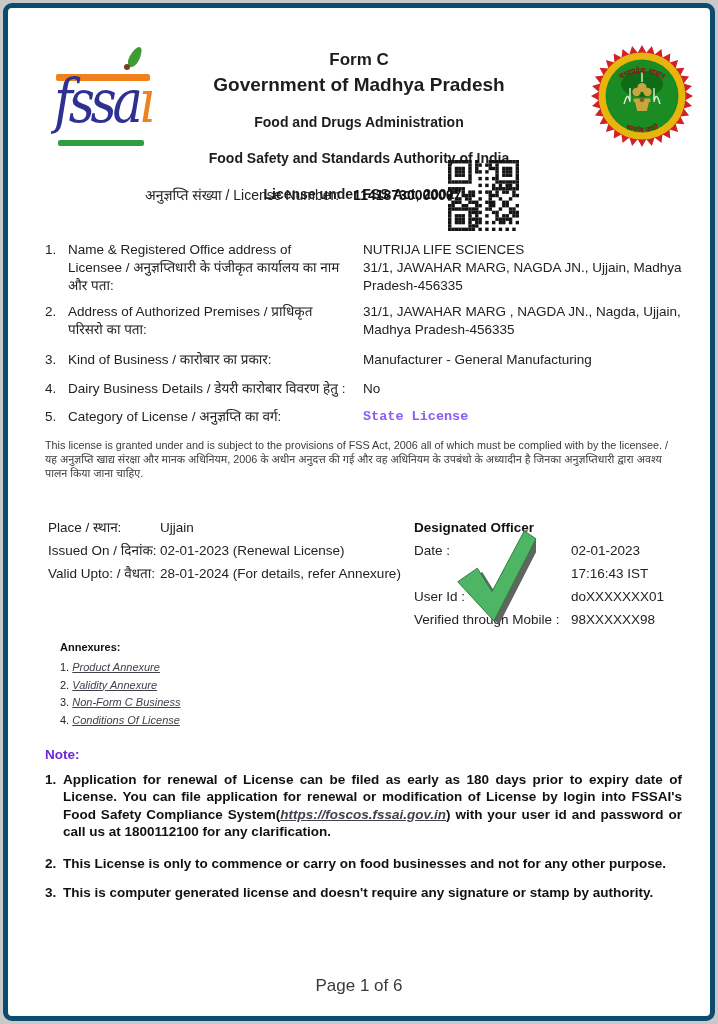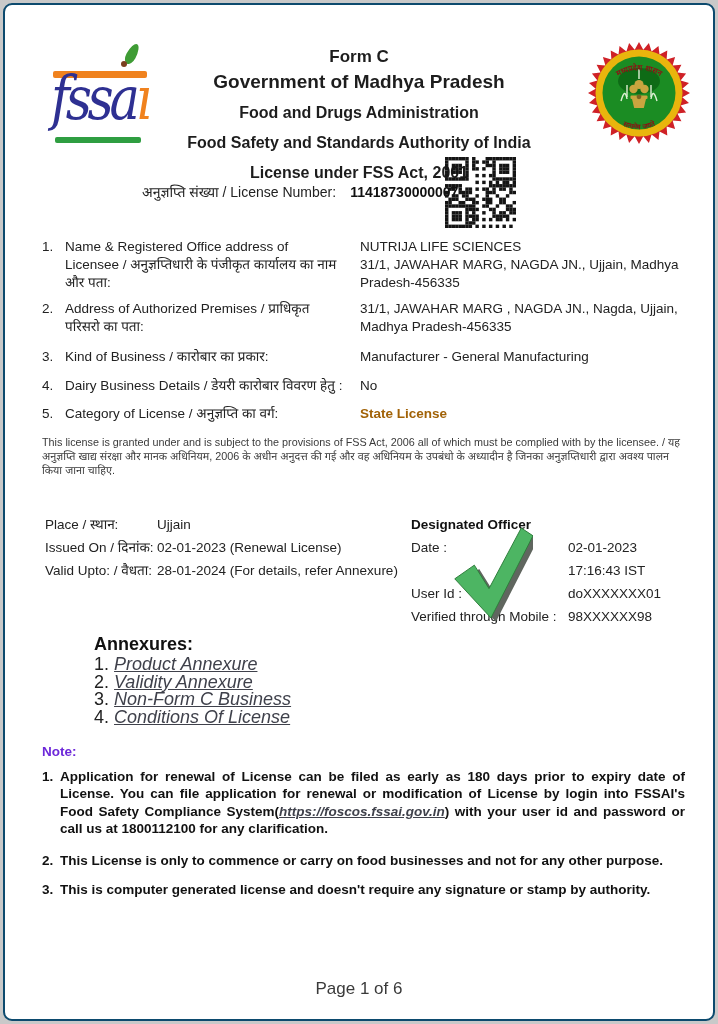--- a/index.html
+++ b/index.html
@@ -2,29 +2,29 @@
 <html><head>
 <meta charset="utf-8">
 <style>
   html,body{margin:0;padding:0;}
   body{
     width:718px;height:1024px;position:relative;background:#c9c9c9;
     font-family:"Liberation Sans","DejaVu Sans",sans-serif;color:#222;
     -webkit-font-smoothing:antialiased;
   }
   .page{
-    position:absolute;inset:3px;background:#fff;border:2px solid #0c4a6e;
+    position:absolute;inset:3px;background:#fff;border:5px solid #0c4a6e;
     border-radius:9px;overflow:hidden;
   }
 
   
   .header-titles{padding-top:42px;text-align:center;font-weight:bold;color:#1d1d1d;}
   .t-form{font-size:17px;line-height:20px;}
   .t-gov{font-size:19px;line-height:23px;margin-top:3px;}
-  .t-line{font-size:16px;line-height:20px;margin-top:10px;}
+  .t-line{font-size:14px;line-height:20px;margin-top:16px;}
 
   .fssai-logo{position:absolute;left:44px;top:38px;width:102px;height:106px;}
   .fssai-bar-orange{position:absolute;left:4px;top:28px;width:94px;height:7px;background:#f0821e;border-radius:2px;}
   .fssai-bar-green{position:absolute;left:6px;top:94px;width:86px;height:6px;background:#2f9e41;border-radius:2px;}
   .fssai-text{
     position:absolute;left:2px;top:25px;font-family:"DejaVu Serif","Liberation Serif",serif;
     font-style:italic;font-size:60px;line-height:1;letter-spacing:-5px;
     transform:scaleX(.85);transform-origin:left top;white-space:nowrap;
   }
   .fssai-main{color:#2e3092;}
@@ -41,35 +41,35 @@
   .license-num{font-weight:bold;margin-left:14px;color:#111;}
   .qr{position:absolute;left:440px;top:152px;width:71px;height:71px;}
 
   
   .fields{position:absolute;left:0;right:28px;top:233px;font-size:13.5px;line-height:18px;}
   .field-row{display:grid;grid-template-columns:23px 295px auto;padding-left:37px;}
   .field-row.m8{margin-bottom:8px;}  .field-row.m12{margin-bottom:12px;}
   .field-row.m11{margin-bottom:11px;} .field-row.m10{margin-bottom:10px;}
   .field-label{padding-right:14px;}
   .field-value{white-space:pre-line;}
-  .field-value.bold{font-weight:bold;color:#a16207;}
+  .field-value.bold{font-weight:bold;color:#8b5cf6;font-family:Liberation Mono, monospace;}
 
   
   .disclaimer{position:absolute;left:37px;right:30px;top:430px;font-size:10.8px;line-height:14px;color:#3a3a3a;}
 
   
   .issue-block{position:absolute;left:40px;right:20px;top:508px;height:130px;font-size:13.5px;}
   .issue-left{display:grid;grid-template-columns:112px auto;line-height:23px;width:360px;}
   .officer{position:absolute;left:366px;top:0;line-height:23px;}
   .officer-title{font-weight:bold;color:#111;}
   .officer-row{display:grid;grid-template-columns:157px auto;}
   .check{position:absolute;left:400px;top:6px;width:88px;height:104px;z-index:3;}
 
   
-  .annexures{position:absolute;left:52px;top:631px;font-size:18px;line-height:17px;margin-left:37px;}
+  .annexures{position:absolute;left:52px;top:631px;font-size:11px;line-height:17px;}
   .annex-title{font-weight:bold;color:#111;margin-bottom:3px;}
   .annex-item{margin-bottom:0.5px;}
   a.doc-link{color:#3f414b;text-decoration:underline;cursor:pointer;font-style:italic;}
 
   
   .note{position:absolute;left:37px;right:28px;top:738px;font-size:13.5px;line-height:17.5px;}
   .note-title{font-weight:bold;color:#6d28d9;}
   .note-item{display:grid;grid-template-columns:18px auto;font-weight:bold;color:#111;}
   .note-item.first{margin-top:7px;}
   .note-item.gap14{margin-top:14px;}

